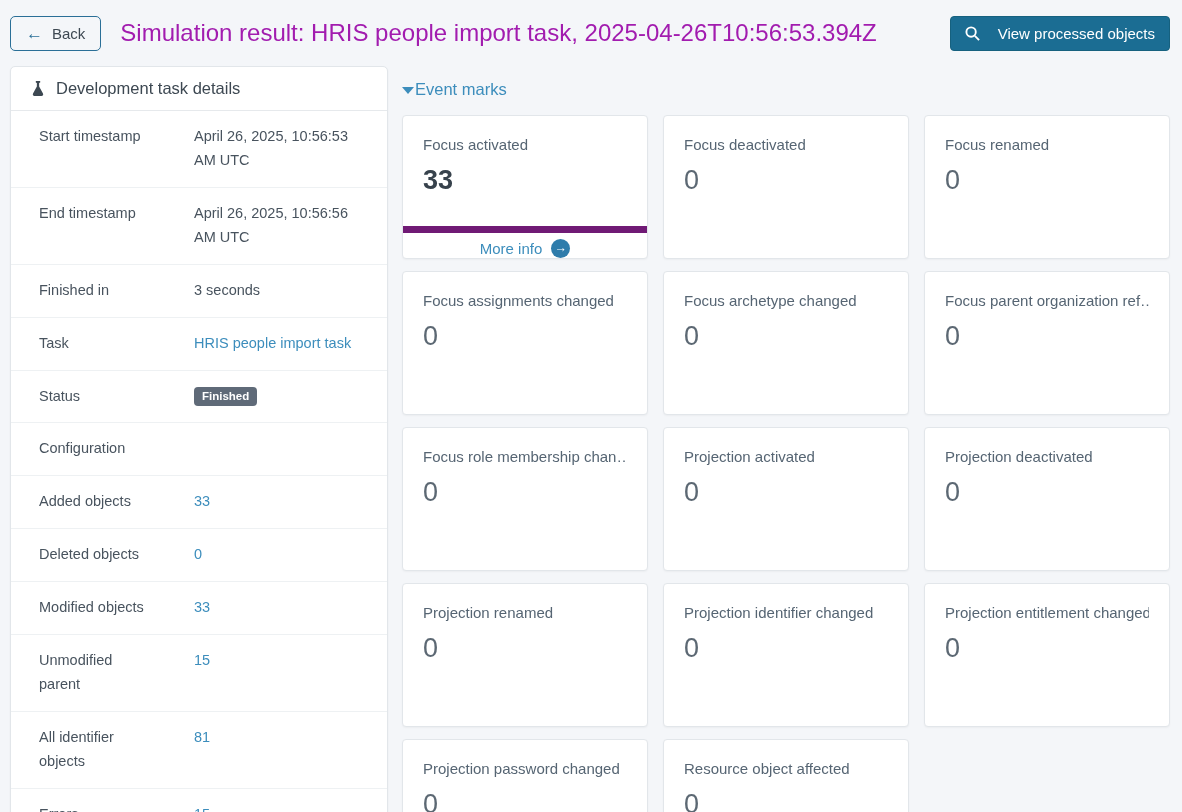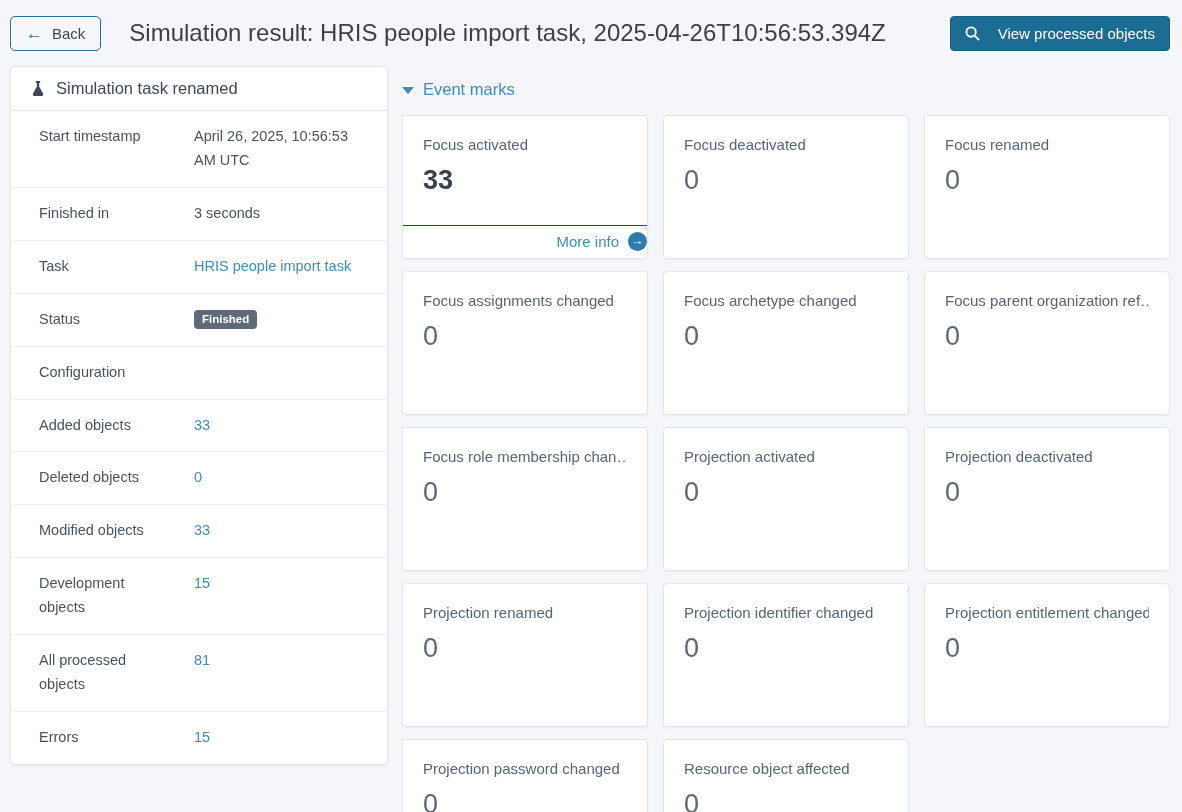--- a/index.html
+++ b/index.html
@@ -29,22 +29,22 @@
     padding: 8px 15px;
     font-size: 15px;
     color: #3d4852;
     cursor: pointer;
     font-family: inherit;
   }
   .back-btn .arrow { color: #2a6f97; font-size: 17px; line-height: 1; }
   .page-title {
     font-size: 24px;
     font-weight: 400;
-    color: #404040;
-    margin-left: 28px;
+    color: #a21caf;
+    margin-left: 19px;
     flex: 1;
     white-space: nowrap;
     overflow: hidden;
   }
   .view-btn {
     display: inline-flex;
     align-items: center;
     gap: 18px;
     background: #1b6d93;
     color: #ffffff;
@@ -115,21 +115,21 @@
   
   .event-marks {
     position: absolute;
     left: 402px;
     top: 80px;
     width: 768px;
   }
   .event-marks-header {
     display: inline-flex;
     align-items: center;
-    gap: 9px;
+    gap: 1px;
     color: #3c8dbc;
     font-size: 16.5px;
     cursor: pointer;
   }
   .caret-down {
     width: 0; height: 0;
     border-left: 6px solid transparent;
     border-right: 6px solid transparent;
     border-top: 7px solid #3c8dbc;
     margin-top: 2px;
@@ -164,23 +164,23 @@
     font-weight: 400;
     line-height: 1.1;
   }
   .mark-card-value.highlight {
     color: #37424c;
     font-weight: 700;
   }
   .mark-card-footer {
     position: absolute;
     left: 0; right: 0; bottom: 0;
-    border-top: 1px solid #701a75;
-    padding: 6px 0 7px 0;
-    text-align: right;
+    border-top: 7px solid #701a75;
+    padding: 6px 0 0 0;
+    text-align: center;
   }
   .more-info-link {
     display: inline-flex;
     align-items: center;
     gap: 9px;
     color: #3c8dbc;
     font-size: 15px;
     text-decoration: none;
     cursor: pointer;
   }
@@ -216,28 +216,32 @@
   </button>
 </div>
 
 <div class="details-panel">
   <div class="details-header">
     <span>
       <svg width="14" height="17" viewBox="0 0 16 18" fill="#3d4852">
         <path d="M5.5 0.5h5v1.6l-1.2 .5v4.2l4.4 8c.7 1.3-.2 2.9-1.7 2.9H4c-1.5 0-2.4-1.6-1.7-2.9l4.4-8V2.6l-1.2-.5z"></path>
       </svg>
     </span>
-    <span>Simulation task renamed</span>
+    <span>Development task details</span>
   </div>
   <div id="detail-rows">
   <div class="detail-row">
     <div class="detail-label">Start timestamp</div>
     <div class="detail-value"><span>April 26, 2025, 10:56:53 AM UTC</span></div>
   </div>
 
+  <div class="detail-row">
+    <div class="detail-label">End timestamp</div>
+    <div class="detail-value"><span>April 26, 2025, 10:56:56 AM UTC</span></div>
+  </div>
 
   <div class="detail-row">
     <div class="detail-label">Finished in</div>
     <div class="detail-value"><span>3 seconds</span></div>
   </div>
 
   <div class="detail-row">
     <div class="detail-label">Task</div>
     <div class="detail-value"><a>HRIS people import task</a></div>
   </div>
@@ -260,26 +264,26 @@
     <div class="detail-label">Deleted objects</div>
     <div class="detail-value"><a>0</a></div>
   </div>
 
   <div class="detail-row">
     <div class="detail-label">Modified objects</div>
     <div class="detail-value"><a>33</a></div>
   </div>
 
   <div class="detail-row">
-    <div class="detail-label">Development objects</div>
+    <div class="detail-label">Unmodified parent</div>
     <div class="detail-value"><a>15</a></div>
   </div>
 
   <div class="detail-row">
-    <div class="detail-label">All processed objects</div>
+    <div class="detail-label">All identifier objects</div>
     <div class="detail-value"><a>81</a></div>
   </div>
 
   <div class="detail-row">
     <div class="detail-label">Errors</div>
     <div class="detail-value"><a>15</a></div>
   </div>
 </div>
 </div>
 

